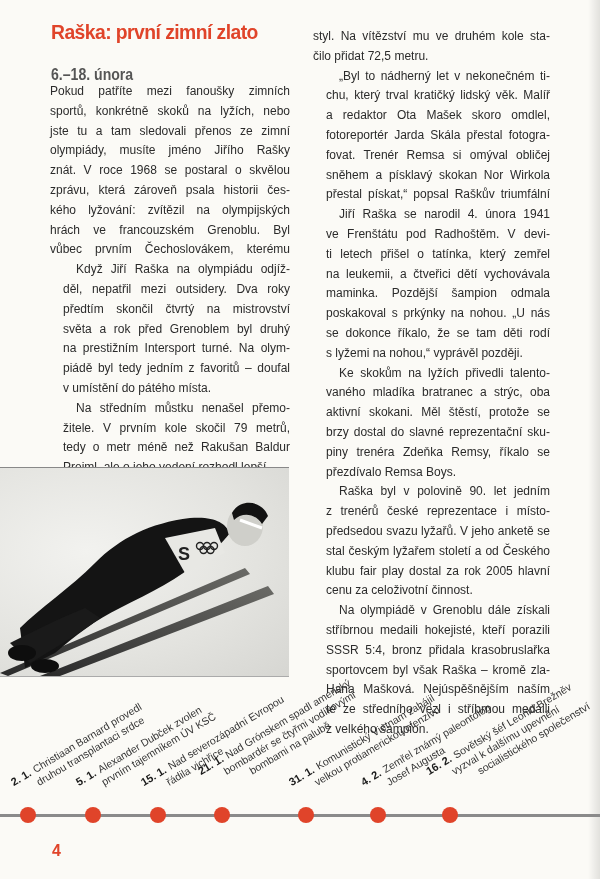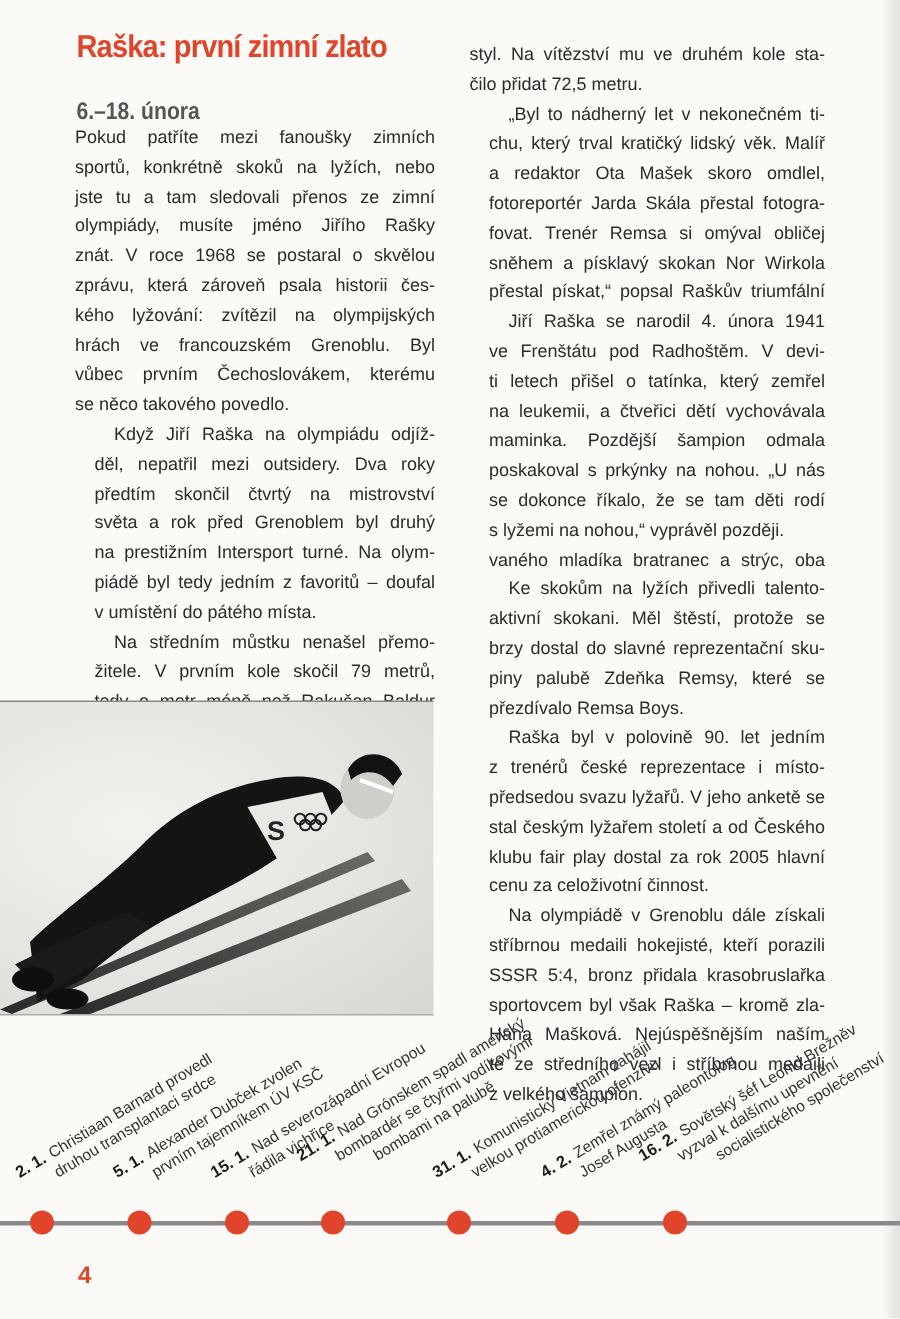--- a/index.html
+++ b/index.html
@@ -78,21 +78,20 @@
       <p>
         <span class="line">Pokud patříte mezi fanoušky zimních</span>
         <span class="line">sportů, konkrétně skoků na lyžích, nebo</span>
         <span class="line">jste tu a tam sledovali přenos ze zimní</span>
         <span class="line">olympiády, musíte jméno Jiřího Rašky</span>
         <span class="line">znát. V roce 1968 se postaral o skvělou</span>
         <span class="line">zprávu, která zároveň psala historii čes-</span>
         <span class="line">kého lyžování: zvítězil na olympijských</span>
         <span class="line">hrách ve francouzském Grenoblu. Byl</span>
         <span class="line">vůbec prvním Čechoslovákem, kterému</span>
-        <span class="line last">se něco takového povedlo.</span>
       </p>
       <p class="indent">
         <span class="line" style="padding-left: 13px;">Když Jiří Raška na olympiádu odjíž-</span>
         <span class="line">děl, nepatřil mezi outsidery. Dva roky</span>
         <span class="line">předtím skončil čtvrtý na mistrovství</span>
         <span class="line">světa a rok před Grenoblem byl druhý</span>
         <span class="line">na prestižním Intersport turné. Na olym-</span>
         <span class="line">piádě byl tedy jedním z favoritů – doufal</span>
         <span class="line last">v umístění do pátého místa.</span>
       </p>
@@ -121,25 +120,25 @@
         <span class="line" style="padding-left: 13px;">Jiří Raška se narodil 4. února 1941</span>
         <span class="line">ve Frenštátu pod Radhoštěm. V devi-</span>
         <span class="line">ti letech přišel o tatínka, který zemřel</span>
         <span class="line">na leukemii, a čtveřici dětí vychovávala</span>
         <span class="line">maminka. Pozdější šampion odmala</span>
         <span class="line">poskakoval s prkýnky na nohou. „U nás</span>
         <span class="line">se dokonce říkalo, že se tam děti rodí</span>
         <span class="line last">s lyžemi na nohou,“ vyprávěl později.</span>
       </p>
       <p class="indent">
+        <span class="line" style="padding-left: 13px;">Ke skokům na lyžích přivedli talento-</span>
         <span class="line">vaného mladíka bratranec a strýc, oba</span>
-        <span class="line" style="padding-left: 13px;">Ke skokům na lyžích přivedli talento-</span>
         <span class="line">aktivní skokani. Měl štěstí, protože se</span>
         <span class="line">brzy dostal do slavné reprezentační sku-</span>
-        <span class="line">piny palubě Zdeňka Remsy, které se</span>
+        <span class="line">piny trenéra Zdeňka Remsy, říkalo se</span>
         <span class="line last">přezdívalo Remsa Boys.</span>
       </p>
       <p class="indent">
         <span class="line" style="padding-left: 13px;">Raška byl v polovině 90. let jedním</span>
         <span class="line">z trenérů české reprezentace i místo-</span>
         <span class="line">předsedou svazu lyžařů. V jeho anketě se</span>
         <span class="line">stal českým lyžařem století a od Českého</span>
         <span class="line">klubu fair play dostal za rok 2005 hlavní</span>
         <span class="line last">cenu za celoživotní činnost.</span>
       </p>

